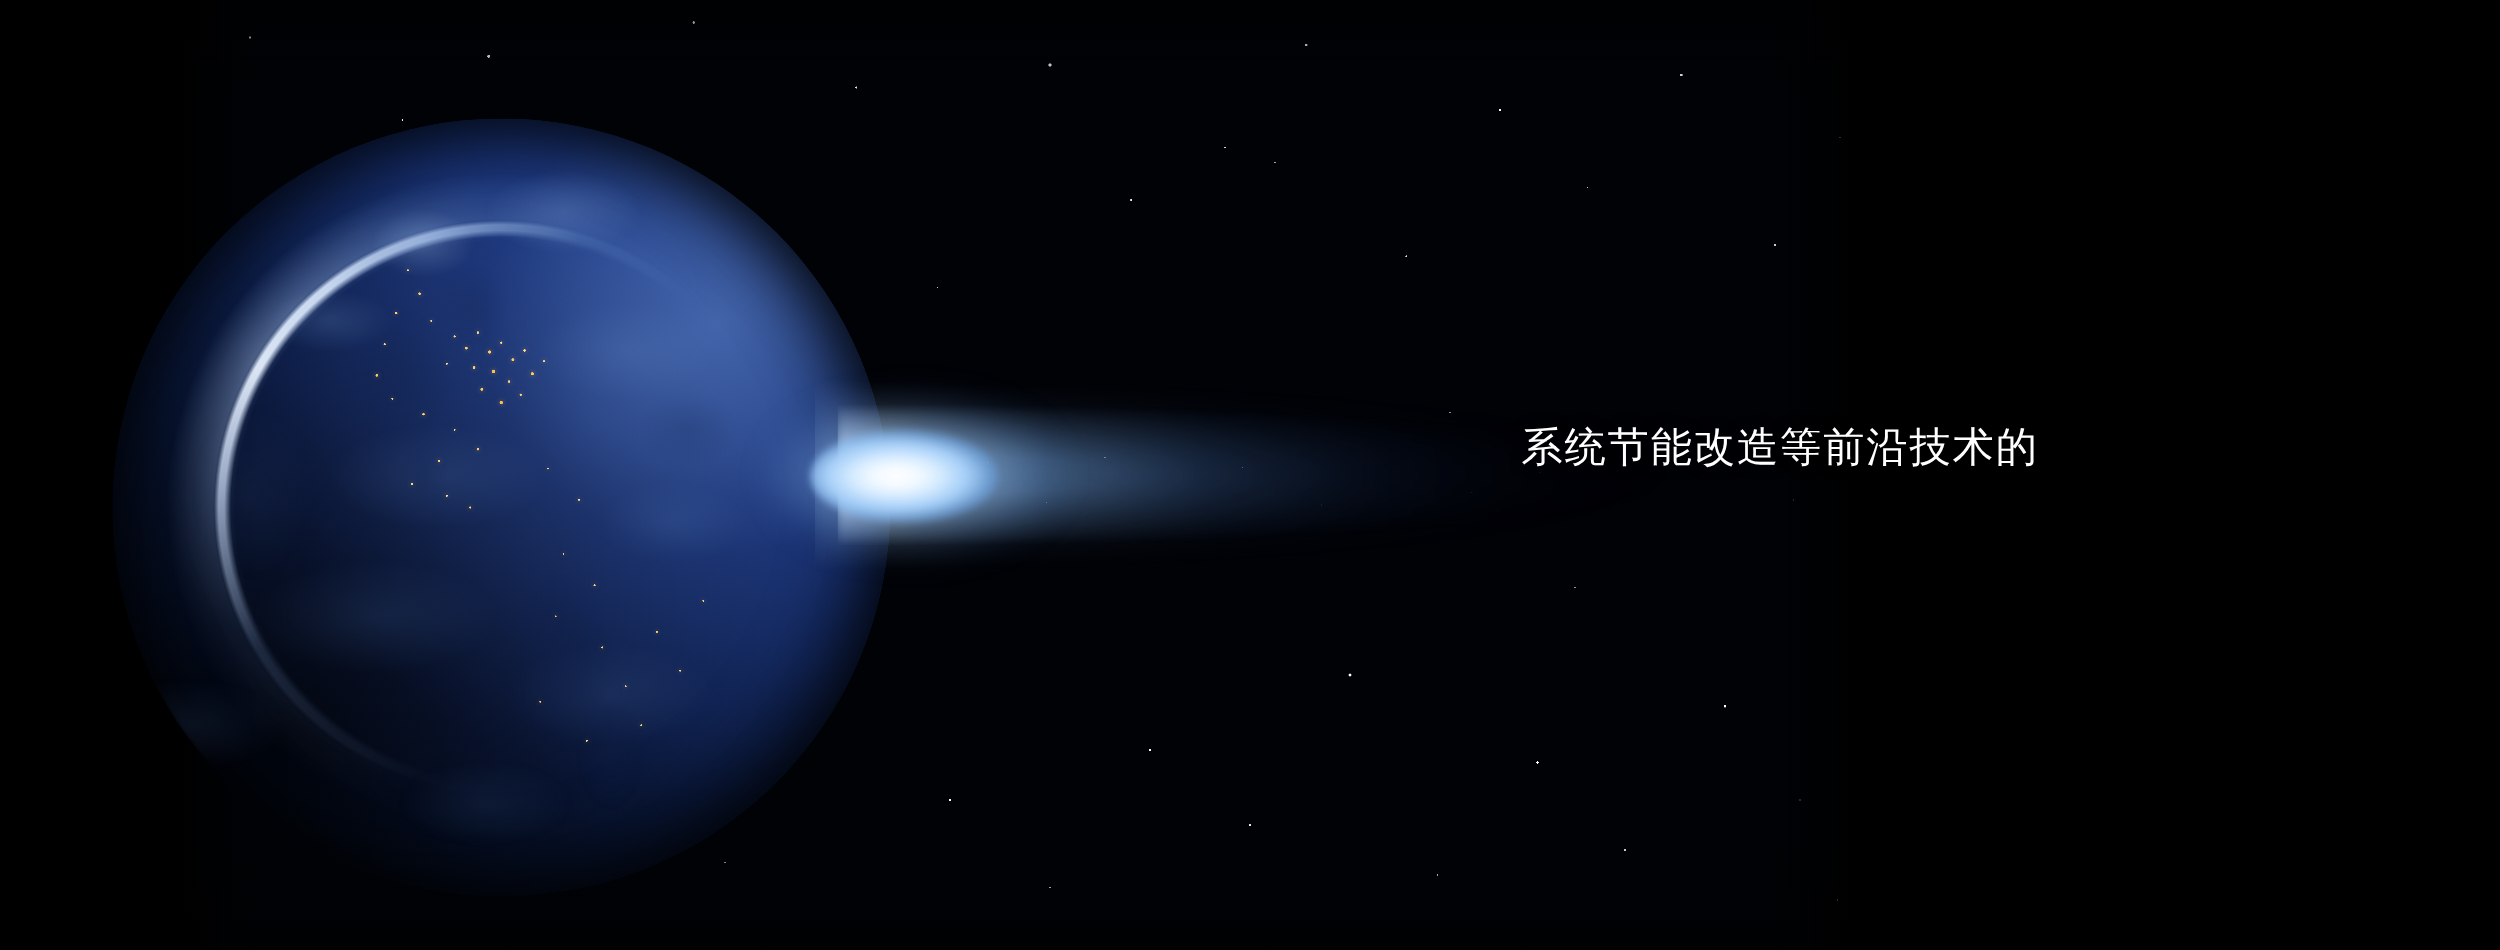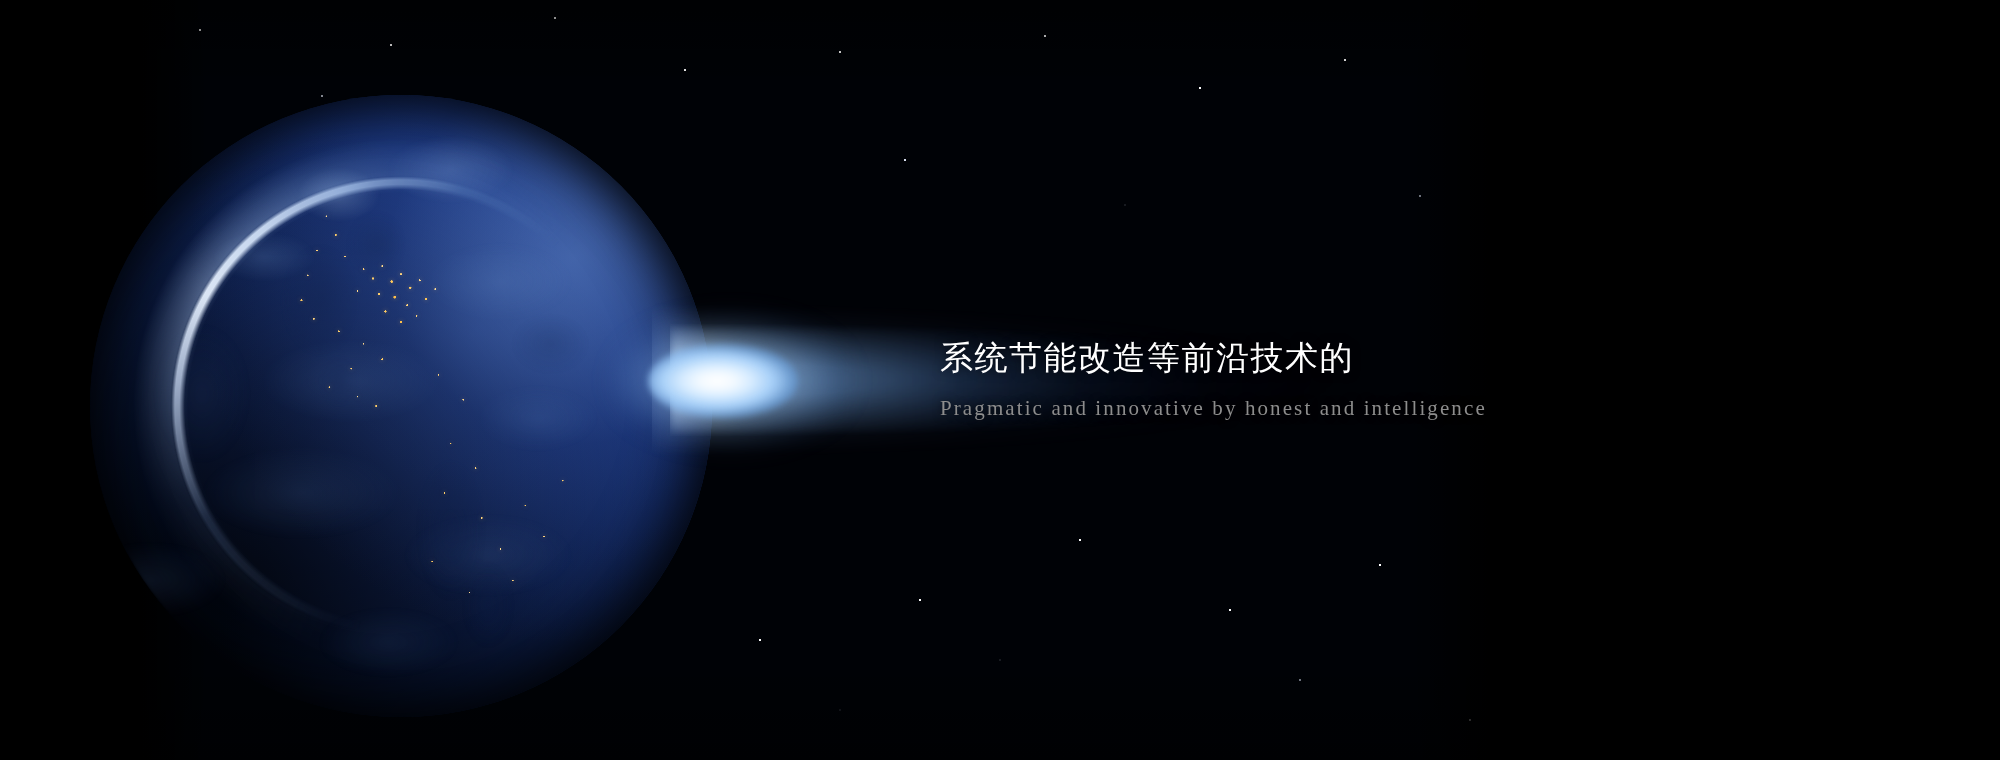--- a/index.html
+++ b/index.html
@@ -352,23 +352,24 @@
       radial-gradient(0.8px 0.8px at 505px 54px, #9dbde8 50%, transparent 60%),
       radial-gradient(0.8px 0.8px at 560px 38px, #b4cdf2 50%, transparent 60%);
     background-repeat: no-repeat;
     -webkit-mask: linear-gradient(to right, #000 0%, rgba(0,0,0,0.6) 55%, transparent 100%);
     mask: linear-gradient(to right, #000 0%, rgba(0,0,0,0.6) 55%, transparent 100%);
   }
 
   
   .text-block {
     position: absolute;
-    left: 940px;
+    left: 984px;
     top: 336px;
     width: 880px;
+    text-align: center;
   }
   .headline {
     font-family: "Liberation Sans", "DejaVu Sans", sans-serif;
     font-size: 33px;
     line-height: 44px;
     color: #ffffff;
     letter-spacing: 1.5px;
     font-weight: 400;
     text-shadow: 0 0 10px rgba(0,0,0,0.65);
     white-space: nowrap;
@@ -409,16 +410,15 @@
   <div class="comet">
     <div class="comet-tail-wide"></div>
     <div class="comet-tail"></div>
     <div class="comet-speckle"></div>
     <div class="comet-glow"></div>
     <div class="comet-core"></div>
   </div>
 
   <div class="text-block">
     <div class="headline">系统节能改造等前沿技术的</div>
-    <div class="subline">Pragmatic and innovative by honest and intelligence</div>
   </div>
 
 </div>
 
 </body></html>

